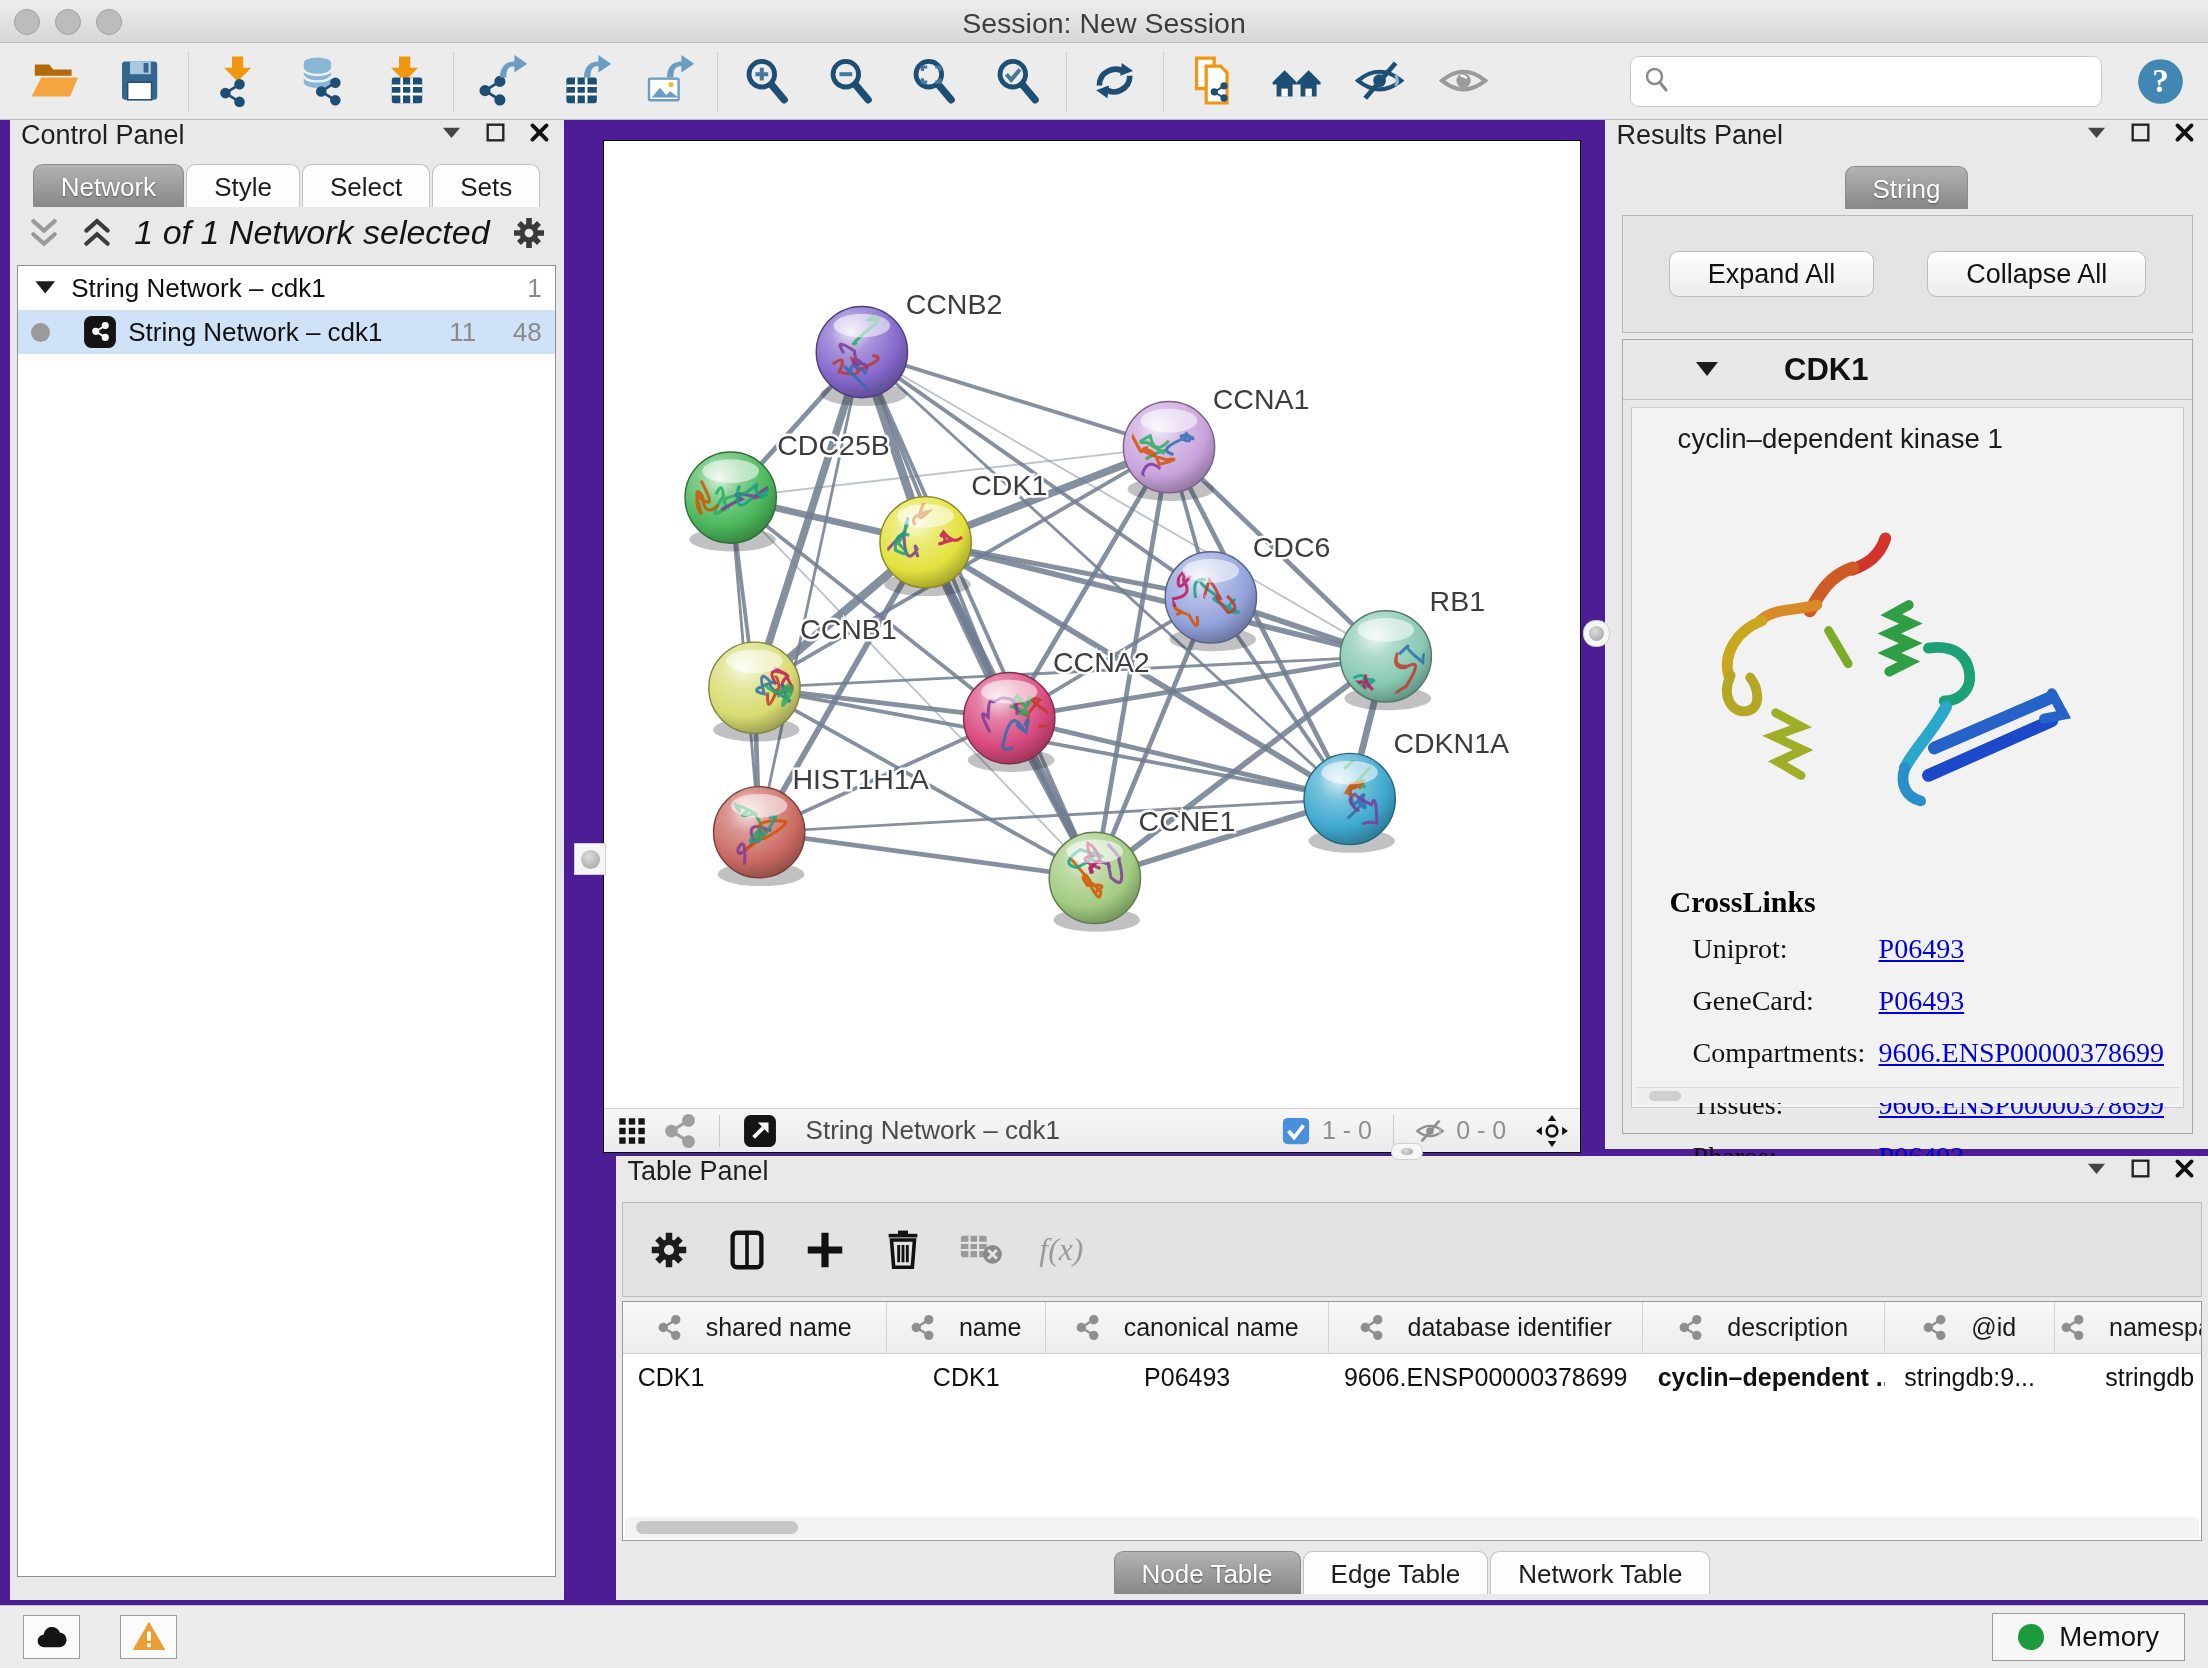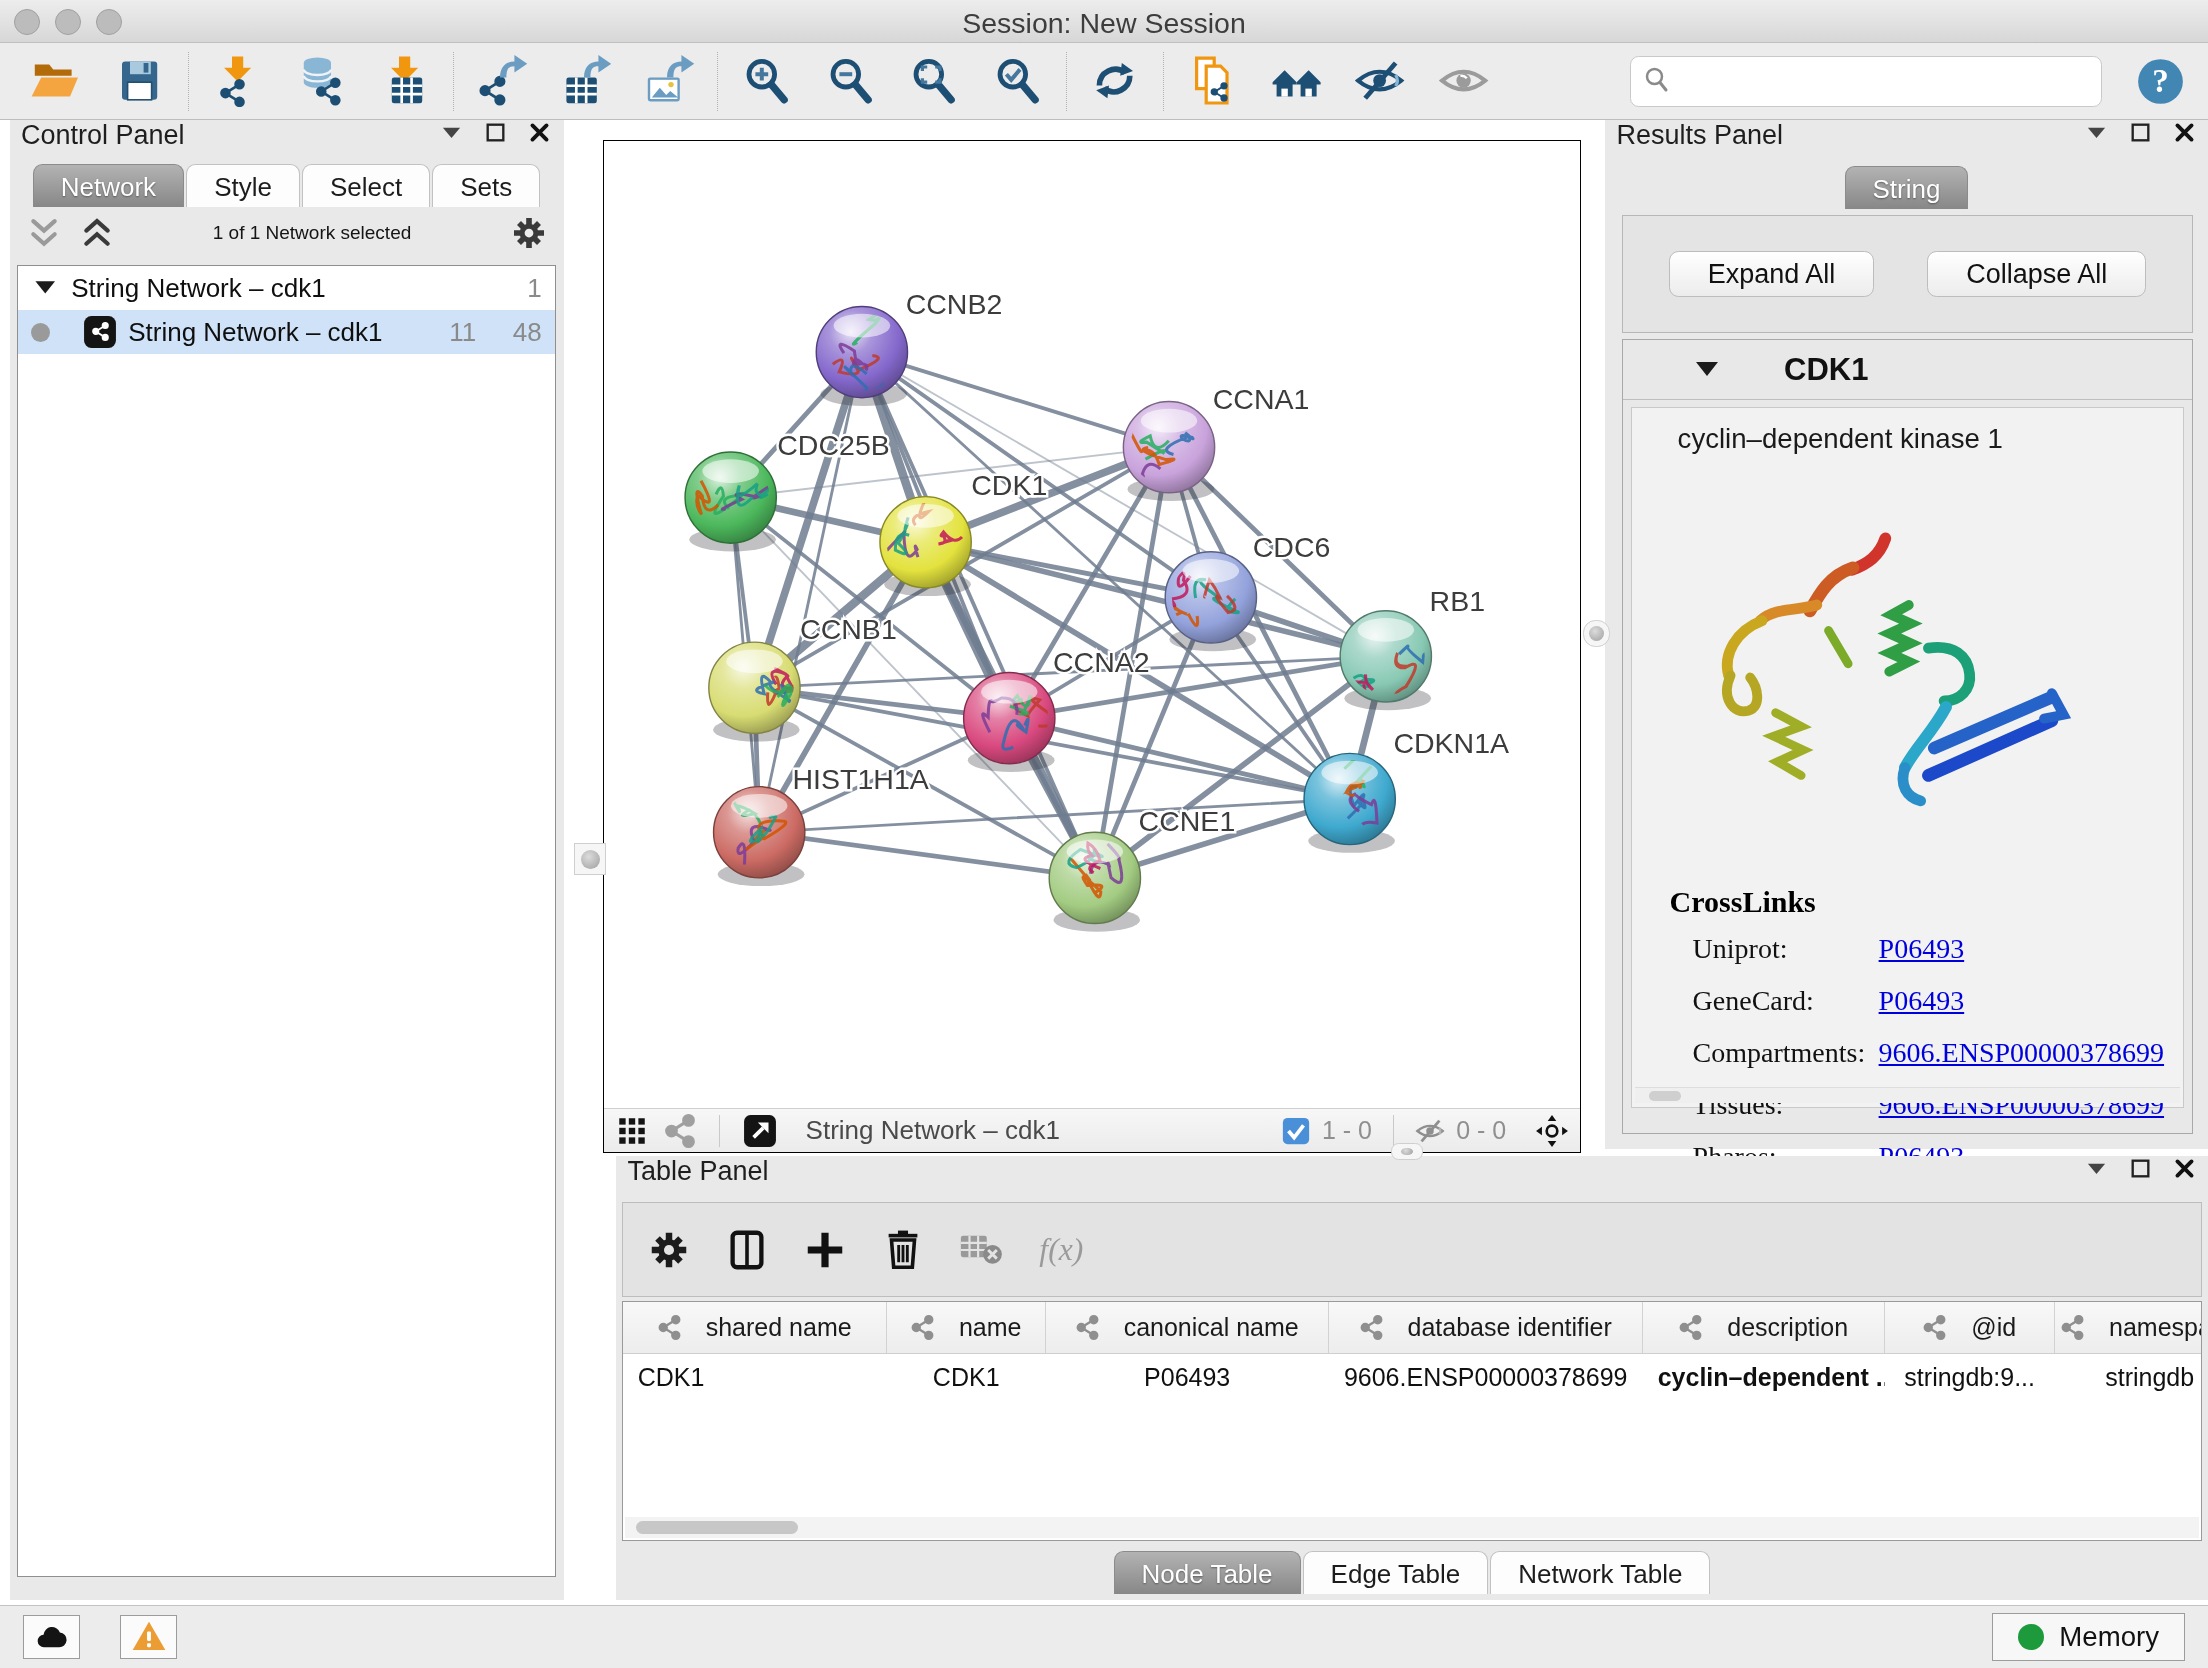--- a/index.html
+++ b/index.html
@@ -1,16 +1,16 @@
 <!DOCTYPE html>
 <html style="font-size:15px"><head>
 <meta charset="utf-8">
 <style>
   html,body{margin:0;padding:0;background:#555;}
-  #app{position:relative;width:2208px;height:1668px;background:#ffffff;
+  #app{position:relative;width:2208px;height:1668px;background:#4c1d95;
        font-family:"Liberation Sans",sans-serif;overflow:hidden;}
   
   .titlebar{position:absolute;left:0;top:0;width:100%;height:42px;
     background:linear-gradient(#ededed,#d7d7d7);border-bottom:1px solid #bfbfbf;}
   .traffic{position:absolute;top:8.6px;width:24px;height:24px;border-radius:50%;
     background:#bcbcbc;border:1px solid #a0a0a0;}
   .title-text{position:absolute;left:0;top:6.7px;width:100%;text-align:center;
     font-size:28.5px;color:#3d3d3d;}
   
   .toolbar{position:absolute;left:0;top:43px;width:100%;height:77px;background:#ececec;
@@ -33,21 +33,21 @@
   .pc{width:25px;height:25px;border:none;background:none;padding:0;cursor:pointer;}
   .pc svg{width:100%;height:100%;display:block;}
   .tabs-row{display:flex;justify-content:center;}
   .tab{height:42px;line-height:44px;padding:0 27px;background:#fdfdfd;border:1px solid #c2c2c2;
     border-bottom:none;border-radius:9.5px 9.5px 0 0;font-size:26px;color:#1c1c1c;margin:0 1px;cursor:pointer;}
   .tab.sel{background:linear-gradient(#b3b3b3,#878787);color:#fff;border-color:#8b8b8b;
     text-shadow:0 1px 1.9px rgba(0,0,0,.4);}
   
   #control-panel{left:9.5px;top:120px;width:554px;height:1480px;}
   #cp-subheader{display:flex;align-items:center;height:51px;padding:0 15px;gap:15px;
-    font-size:19px;color:#141414;}
+    font-size:34px;color:#141414;font-style:italic;}
   .chev{width:38px;height:38px;}
   .chev svg{width:100%;height:100%;}
   #cp-gear{width:40px;height:40px;border:none;background:none;padding:0;margin-left:auto;cursor:pointer;}
   #cp-gear svg{width:100%;height:100%;}
   #cp-tree{position:absolute;left:7.6px;right:7.6px;top:145px;bottom:23px;background:#fff;border:1.9px solid #8f8f8f;}
   .tree-row{display:flex;align-items:center;height:44px;font-size:26px;color:#0f0f0f;padding:0 13.3px;gap:11.4px;}
   .tree-row.sel{background:#cfe2f8;}
   .tree-count{color:#8a8a8a;}
   .tri{width:28.5px;height:28.5px;flex:none;}
   .tri svg{width:100%;height:100%;}

